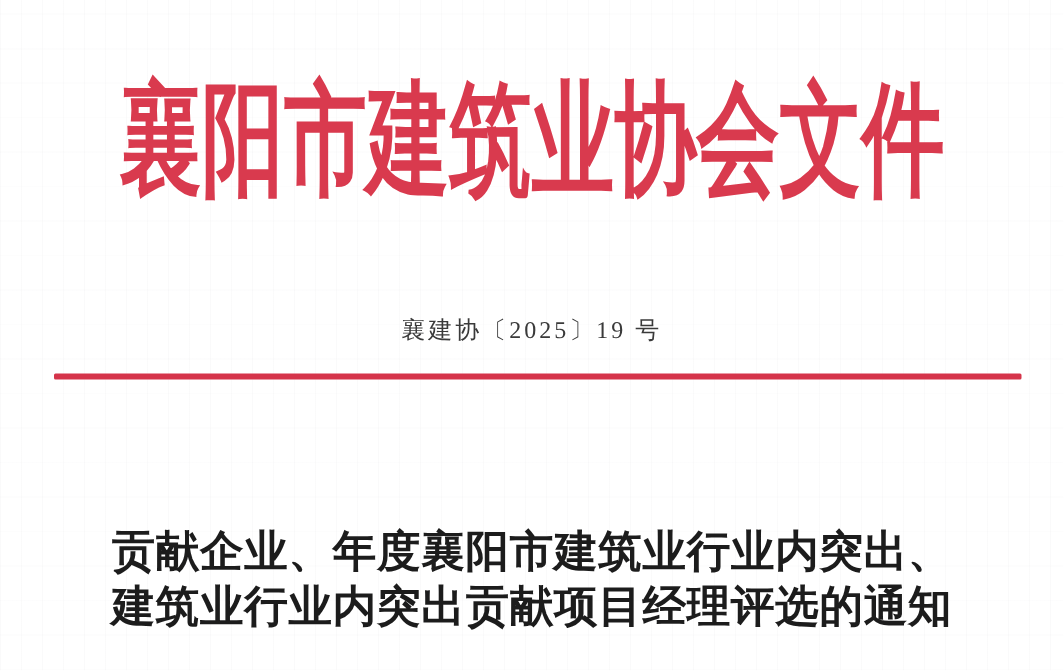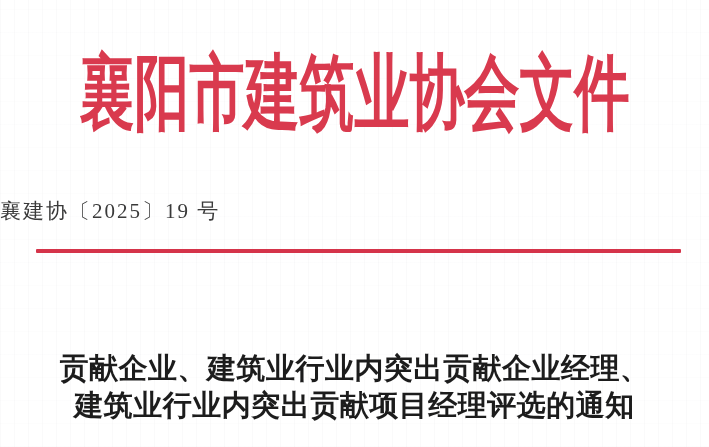--- a/index.html
+++ b/index.html
@@ -38,25 +38,26 @@
     font-weight: bold;
     font-size: 55px;
     line-height: 56px;
     letter-spacing: 0px;
     transform: scaleY(1.5);
     transform-origin: top center;
     white-space: nowrap;
   }
   .doc-number {
     position: absolute;
-    top: 199px;
+    top: 209px;
     left: 0;
     right: 0;
+    text-align: center;
     font-family: "Liberation Serif", "DejaVu Serif", serif;
-    font-size: 21px;
+    font-size: 16px;
     line-height: 24px;
     letter-spacing: 2px;
     font-weight: 400;
     white-space: nowrap;
   }
   .red-rule {
     position: absolute;
     top: 249px;
     left: 36px;
     width: 645px;
@@ -83,15 +84,15 @@
 
 <div class="scan-texture"></div>
 
 <h1 class="org-title" style="color: rgb(217, 58, 78);">襄阳市建筑业协会文件</h1>
 
 <div class="doc-number" style="color: rgb(58, 58, 58);">襄建协〔2025〕19 号</div>
 
 <div class="red-rule" style="background: rgb(213, 52, 74);"></div>
 
 <h2 class="notice-title" style="color: rgb(28, 28, 28);">
-  <span class="notice-line">贡献企业、建筑业行业内突出贡献企业经理、</span>
+  <span class="notice-line">贡献企业、年度襄阳市建筑业行业内突出、</span>
   <span class="notice-line">建筑业行业内突出贡献项目经理评选的通知</span>
 </h2>
 
 </body></html>

